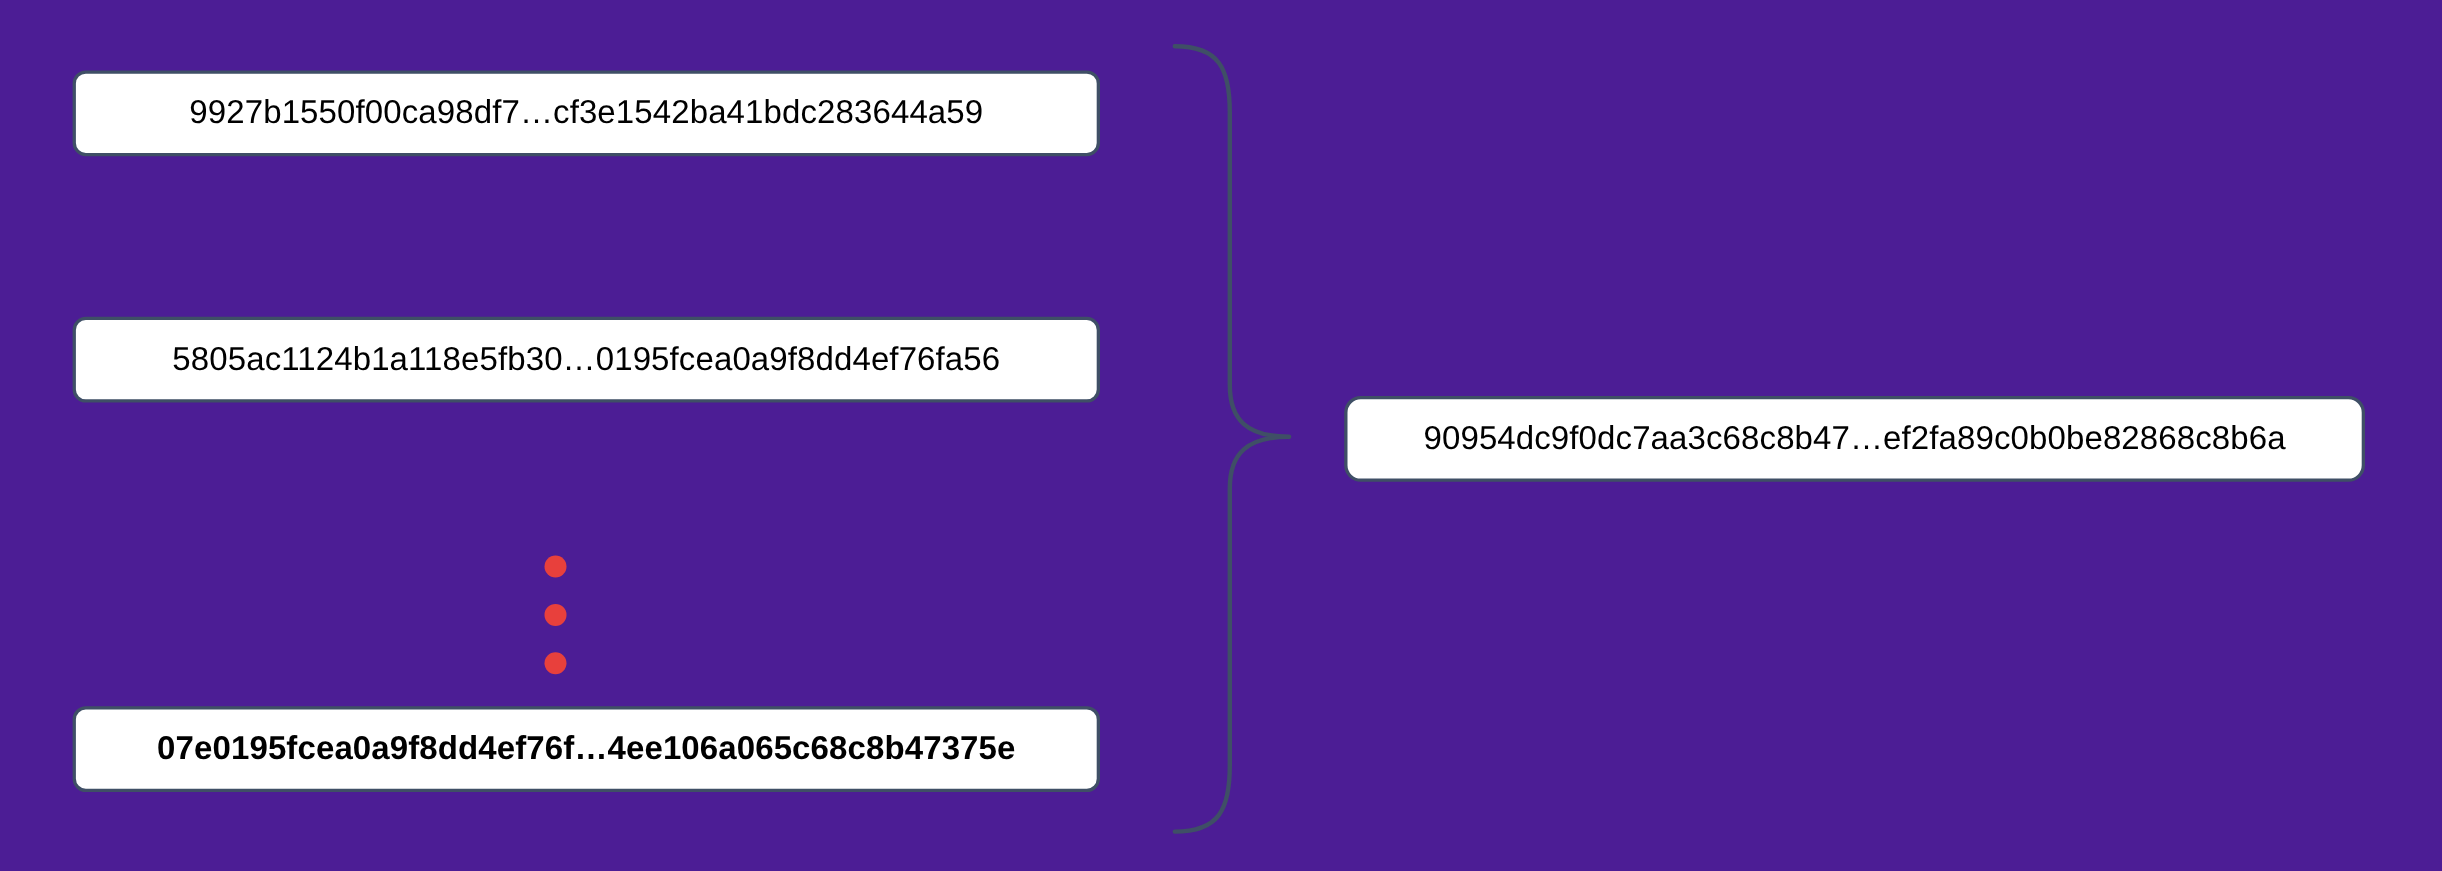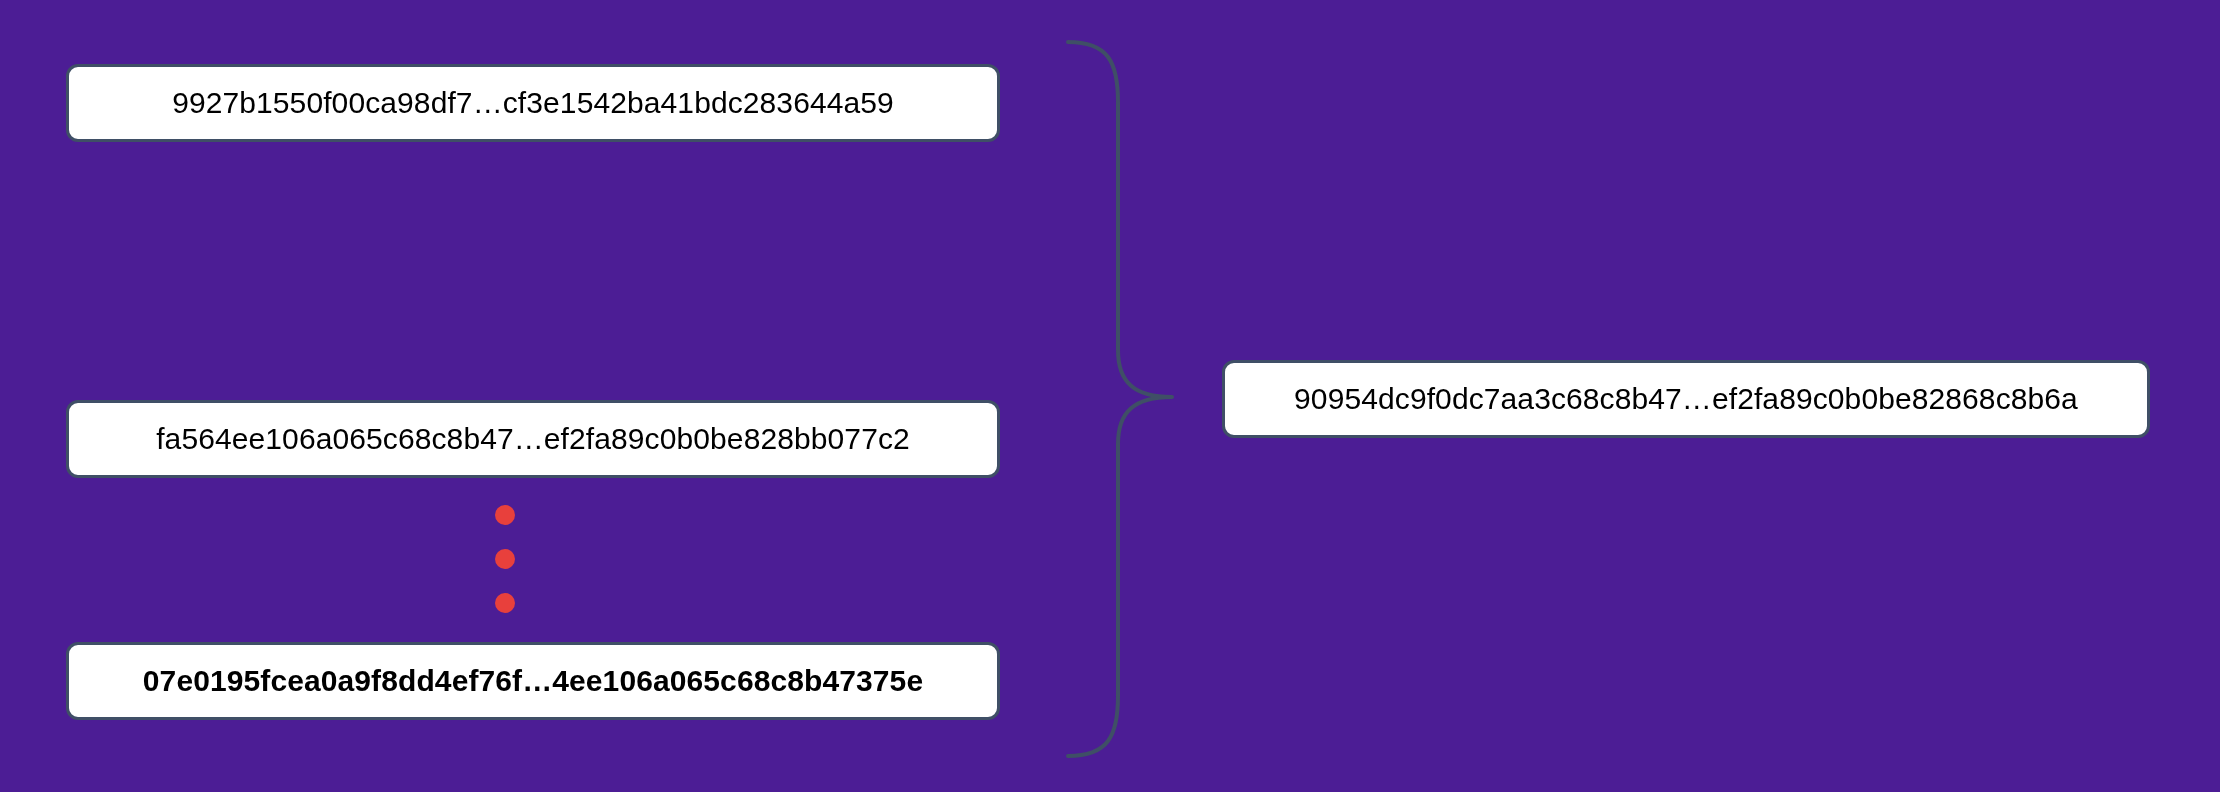--- a/index.html
+++ b/index.html
@@ -51,20 +51,21 @@
   .input-box.r2 { top: 288px; }
   .input-box.r3 { top: 400px; }
   .input-box.r4 { top: 642px; font-weight: bold; }
 
   
   .output-box {
     left: 1222px;
     top: 360px;
     width: 928px;
     height: 78px;
+    border-radius: 15px;
   }
 
   
   .ellipsis-dots {
     position: absolute;
     left: 495px;
     top: 505px;
     width: 22px;
     height: 120px;
   }
@@ -98,24 +99,24 @@
 </head>
 <body>
 
 <div id="canvas">
 
   <div class="hash-box input-box r0">
     <span class="hash-text">9927b1550f00ca98df7…cf3e1542ba41bdc283644a59</span>
   </div>
 
 
+  <div class="hash-box input-box r2">
+    <span class="hash-text">5805ac1124b1a118e5fb30…0195fcea0a9f8dd4ef76fa56</span>
+  </div>
 
-  <div class="hash-box input-box r3">
-    <span class="hash-text">fa564ee106a065c68c8b47…ef2fa89c0b0be828bb077c2</span>
-  </div>
 
   <div class="ellipsis-dots">
     <span class="dot d0"></span>
     <span class="dot d1"></span>
     <span class="dot d2"></span>
   </div>
 
   <div class="hash-box input-box r4">
     <span class="hash-text">07e0195fcea0a9f8dd4ef76f…4ee106a065c68c8b47375e</span>
   </div>

